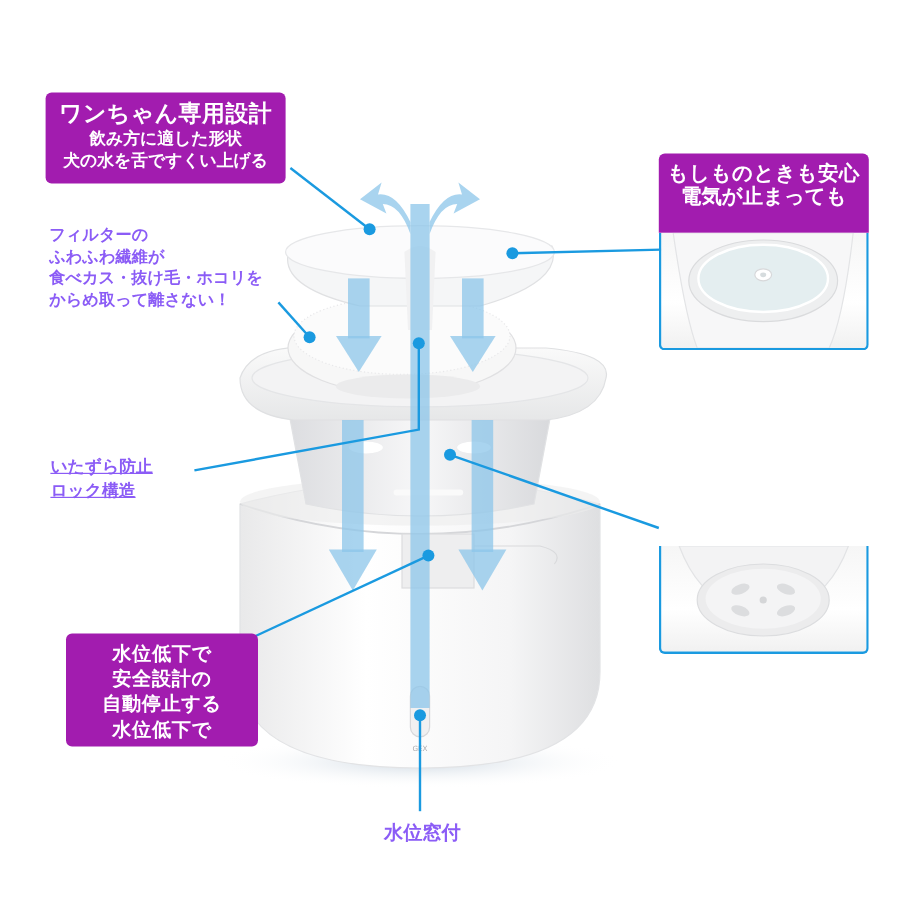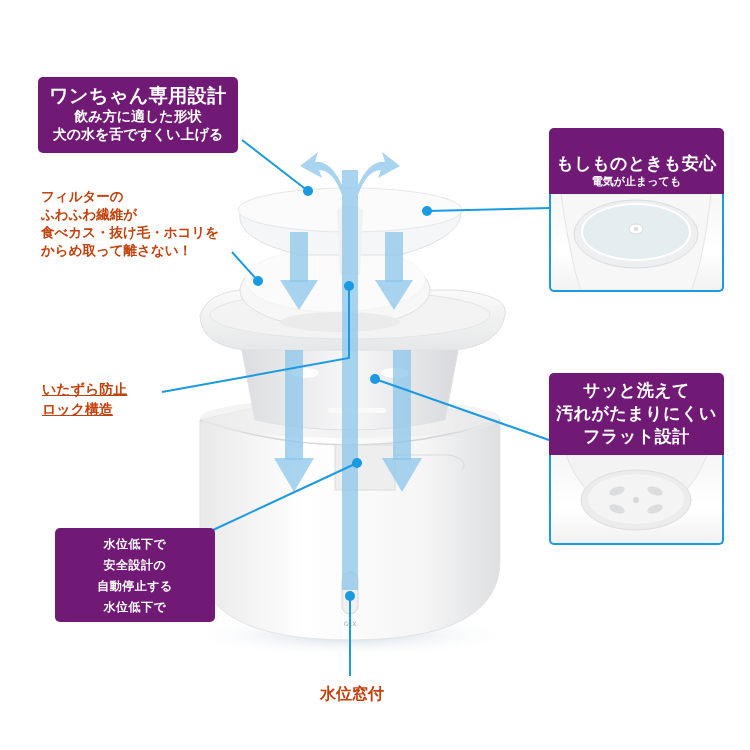--- a/index.html
+++ b/index.html
@@ -4,58 +4,58 @@
 <style>
   * { box-sizing: border-box; margin: 0; padding: 0; }
   html, body { width: 750px; height: 750px; background: #ffffff; overflow: hidden; }
   body { position: relative; font-family: "DejaVu Sans", "Liberation Sans", sans-serif; }
 
   .stage { position: absolute; left: 0; top: 0; width: 750px; height: 750px; }
 
   
   .callout {
     position: absolute;
-    background: #701a75;
+    background: #a21caf;
     color: #ffffff;
     border-radius: 5px;
     text-align: center;
     font-weight: bold;
   }
   .callout .title { display: block; font-size: 20px; line-height: 24px; letter-spacing: 0.5px; }
   .callout .sub { display: block; font-size: 14px; line-height: 18px; }
 
   #callout-dog { left: 38px; top: 77px; width: 200px; height: 76px; padding-top: 6px; }
   #callout-dog .title { font-size: 19px; line-height: 24px; }
 
-  #callout-safe { left: 549px; top: 128px; width: 175px; padding-top: 24px; border-radius: 5px 5px 0 0; height: 66px; }
+  #callout-safe { left: 549px; top: 128px; width: 175px; padding-top: 6px; border-radius: 5px 5px 0 0; height: 66px; }
   #callout-safe .title { font-size: 17px; line-height: 22px; }
-  #callout-safe .sub { font-size: 11px; line-height: 16px; }
+  #callout-safe .sub { font-size: 17px; line-height: 16px; }
 
   #callout-flat { left: 549px; top: 373px; width: 175px; padding-top: 6px; border-radius: 5px 5px 0 0; height: 82px; }
   #callout-flat .title { font-size: 17px; line-height: 23px; }
 
   #callout-pump { left: 55px; top: 528px; width: 160px; height: 94px; padding-top: 6px; }
-  #callout-pump .title { font-size: 12px; line-height: 21px; }
+  #callout-pump .title { font-size: 16px; line-height: 21px; }
 
   
   .photo-panel {
     position: absolute;
     border: 2px solid #1a9ae0;
     border-top: none;
     border-radius: 0 0 5px 5px;
     background: linear-gradient(180deg, #f6f6f6 0%, #ffffff 60%, #f1f1f1 100%);
     overflow: hidden;
   }
   #panel-safe { left: 549px; top: 194px; width: 175px; height: 98px; }
   #panel-flat { left: 549px; top: 455px; width: 175px; height: 90px; }
 
   
   .label-text {
     position: absolute;
-    color: #c2410c;
+    color: #8b5cf6;
     font-weight: bold;
   }
   #label-filter { left: 41px; top: 187px; font-size: 13.5px; line-height: 18px; white-space: pre; }
   #label-lock { left: 42px; top: 379px; font-size: 14px; line-height: 20px; white-space: pre; text-decoration: underline; }
   #label-window { left: 320px; top: 686px; font-size: 16px; line-height: 16px; }
 
   svg.art { position: absolute; left: 0; top: 0; }
 </style>
 </head>
 <body>
@@ -183,25 +183,20 @@
   </div>
 
   <div class="label-text" id="label-filter">フィルターの
 ふわふわ繊維が
 食べカス・抜け毛・ホコリを
 からめ取って離さない！</div>
 
   <div class="label-text" id="label-lock">いたずら防止
 ロック構造</div>
 
-  <div class="callout" id="callout-flat">
-    <span class="title">サッと洗えて</span>
-    <span class="title">汚れがたまりにくい</span>
-    <span class="title">フラット設計</span>
-  </div>
   <div class="photo-panel" id="panel-flat">
     <svg width="171" height="88" viewBox="0 0 171 88">
       <path d="M15 0 Q30 40 60 50 L111 50 Q141 40 156 0 Z" fill="#f3f3f4" stroke="#e2e3e5"></path>
       <ellipse cx="85" cy="45" rx="55" ry="30" fill="#ececed" stroke="#dcdddf"></ellipse>
       <ellipse cx="85" cy="44" rx="48" ry="25" fill="#f4f4f5"></ellipse>
       <ellipse cx="66" cy="36" rx="8" ry="4" fill="#dcdddf" transform="rotate(-20 66 36)"></ellipse>
       <ellipse cx="104" cy="36" rx="8" ry="4" fill="#dcdddf" transform="rotate(20 104 36)"></ellipse>
       <ellipse cx="66" cy="54" rx="8" ry="4" fill="#dcdddf" transform="rotate(20 66 54)"></ellipse>
       <ellipse cx="104" cy="54" rx="8" ry="4" fill="#dcdddf" transform="rotate(-20 104 54)"></ellipse>
       <circle cx="85" cy="45" r="3" fill="#d5d6d8"></circle>

